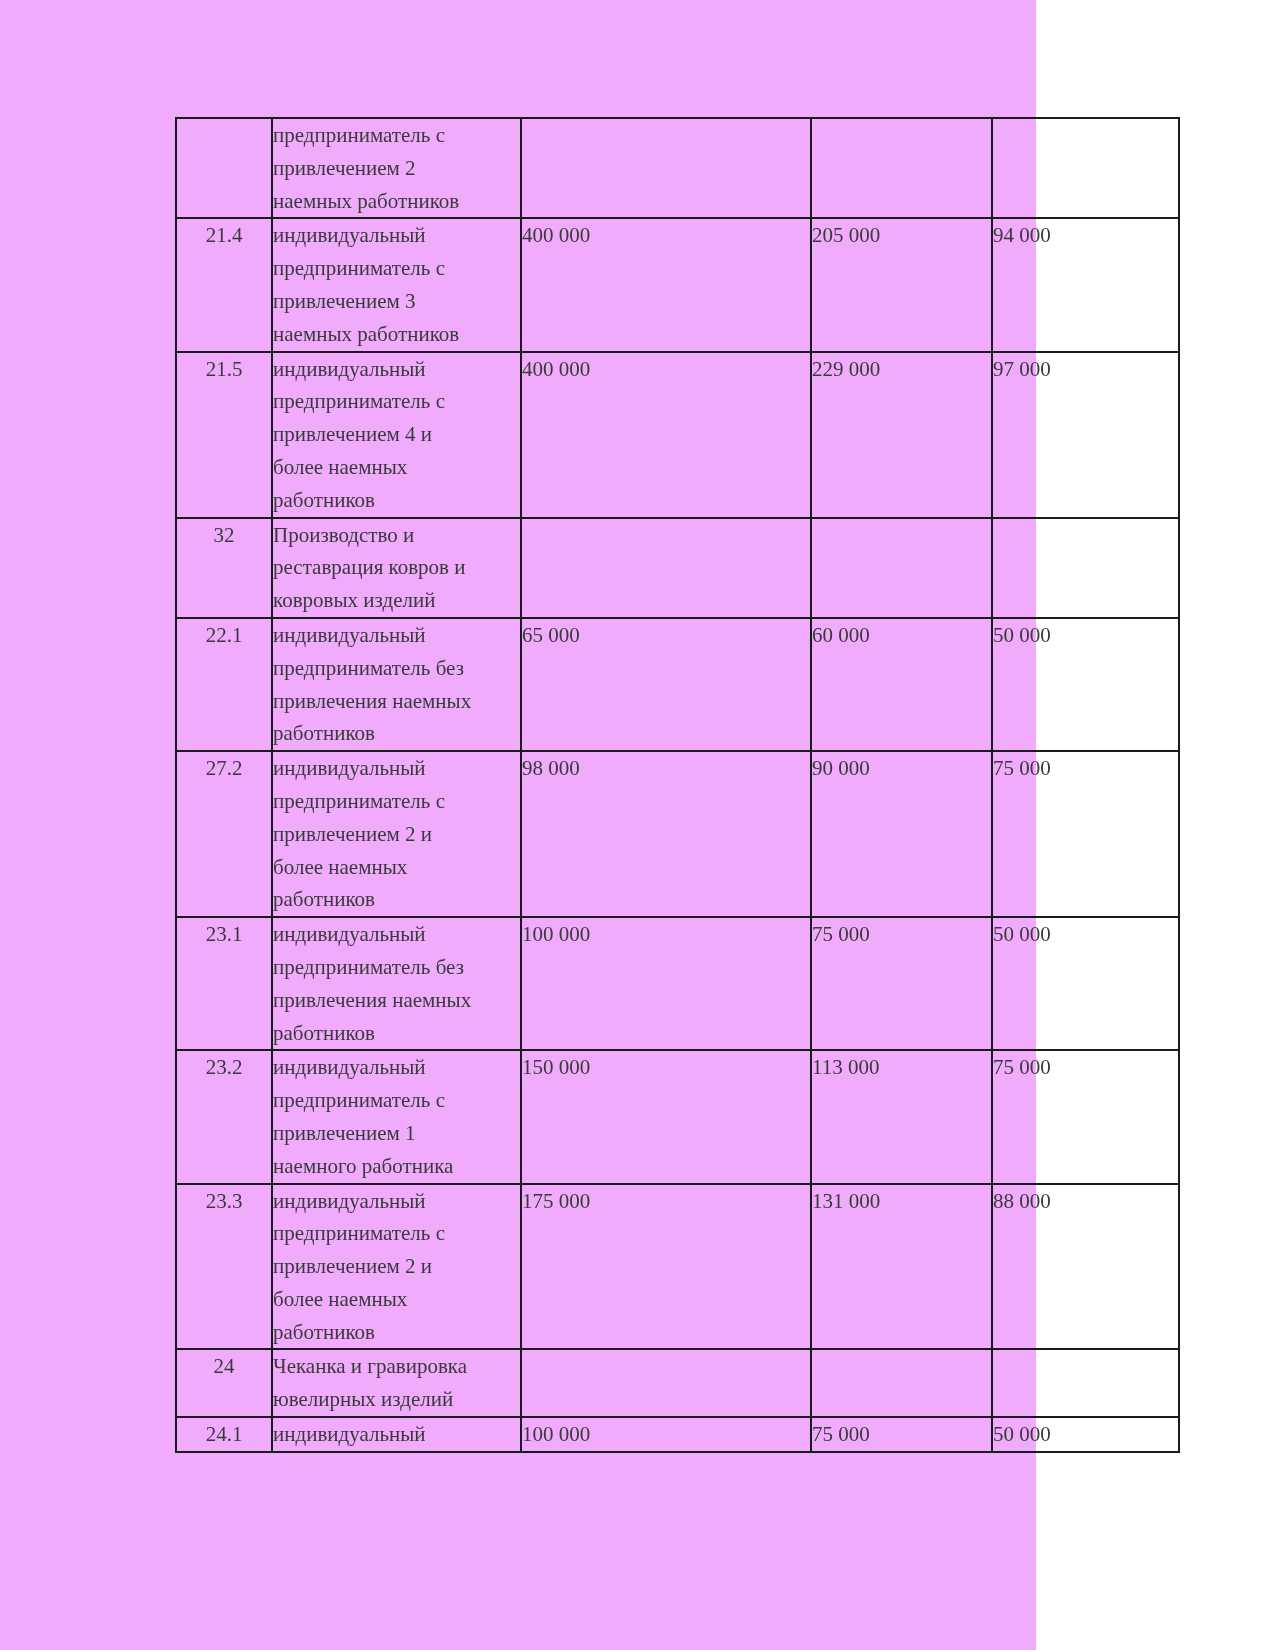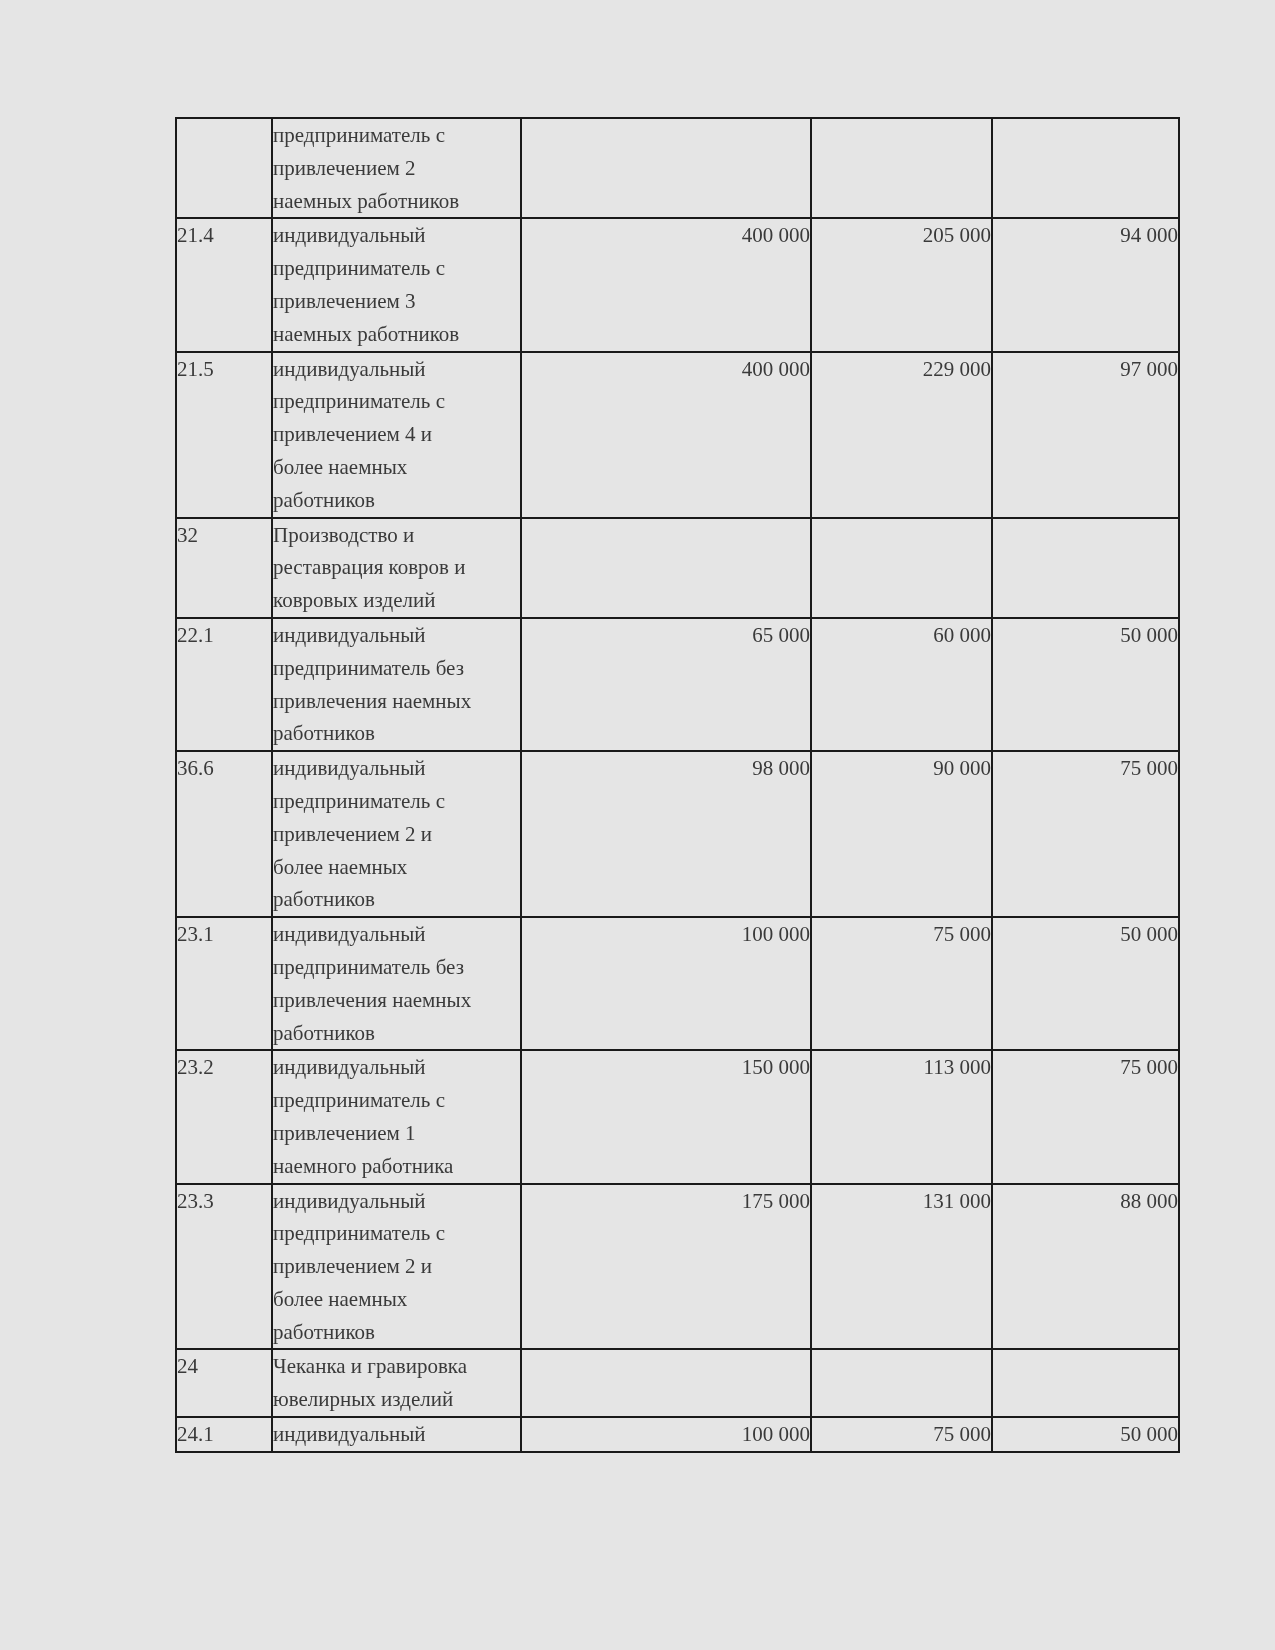--- a/index.html
+++ b/index.html
@@ -1,37 +1,37 @@
 <!DOCTYPE html>
 <html><head>
   <meta charset="utf-8">
   <style>
     html, body { margin: 0; padding: 0; background: #ffffff; }
     body { width: 1275px; height: 1650px; position: relative; overflow: hidden; }
-    .page { position: absolute; left: 0; top: 0; width: 1275px; height: 1650px; background: #e5e5e5; }
+    .page { position: absolute; left: 0; top: 0; width: 1036px; height: 1650px; background: #f0abfc; }
     table.doc-table {
       position: absolute;
       left: 175px;
       top: 117px;
       width: 1003px;
       border-collapse: collapse;
       table-layout: fixed;
       font-family: "Liberation Serif", "DejaVu Serif", serif;
       font-size: 21px;
       color: #3a3a3a;
     }
     table.doc-table td {
       border: 2px solid #1a1a1a;
       vertical-align: top;
       padding: 0;
       line-height: 32.8px;
     }
-    td.c-num { text-align: left; padding-top: 2px; }
+    td.c-num { text-align: center; padding-top: 2px; }
     td.c-desc { text-align: left; padding-left: 15px; padding-right: 6px; }
-    td.c-val { text-align: right; padding-top: 2px; }
+    td.c-val { text-align: left; padding-top: 2px; }
     col.w-num { width: 96px; }
     col.w-desc { width: 249px; }
     col.w-v1 { width: 290px; }
     col.w-v2 { width: 181px; }
     col.w-v3 { width: 187px; }
     .line { display: block; white-space: nowrap; }
   </style>
 </head>
 <body>
 
@@ -104,21 +104,21 @@
           <span class="line">предприниматель без</span>
           <span class="line">привлечения наемных</span>
           <span class="line">работников</span>
         </td>
         <td class="c-val">65 000</td>
         <td class="c-val">60 000</td>
         <td class="c-val">50 000</td>
       </tr>
 
       <tr>
-        <td class="c-num">36.6</td>
+        <td class="c-num">27.2</td>
         <td class="c-desc">
           <span class="line">индивидуальный</span>
           <span class="line">предприниматель с</span>
           <span class="line">привлечением 2 и</span>
           <span class="line">более наемных</span>
           <span class="line">работников</span>
         </td>
         <td class="c-val">98 000</td>
         <td class="c-val">90 000</td>
         <td class="c-val">75 000</td>

